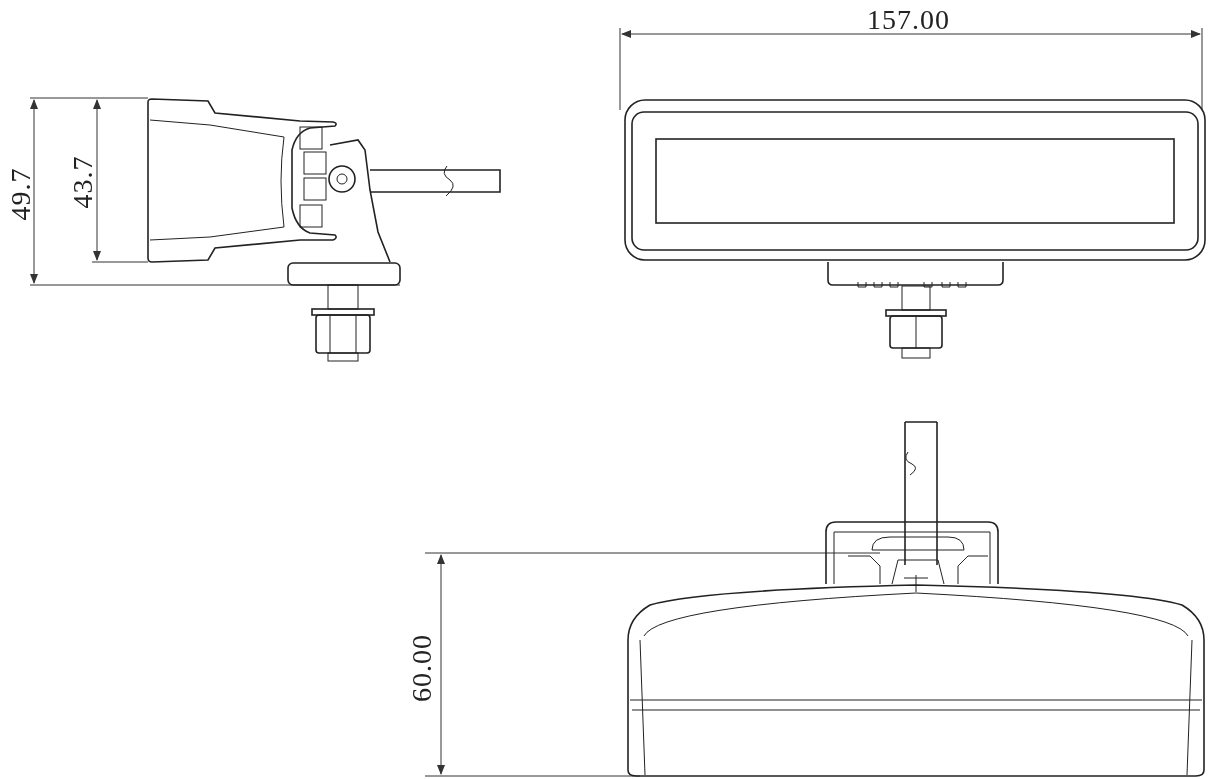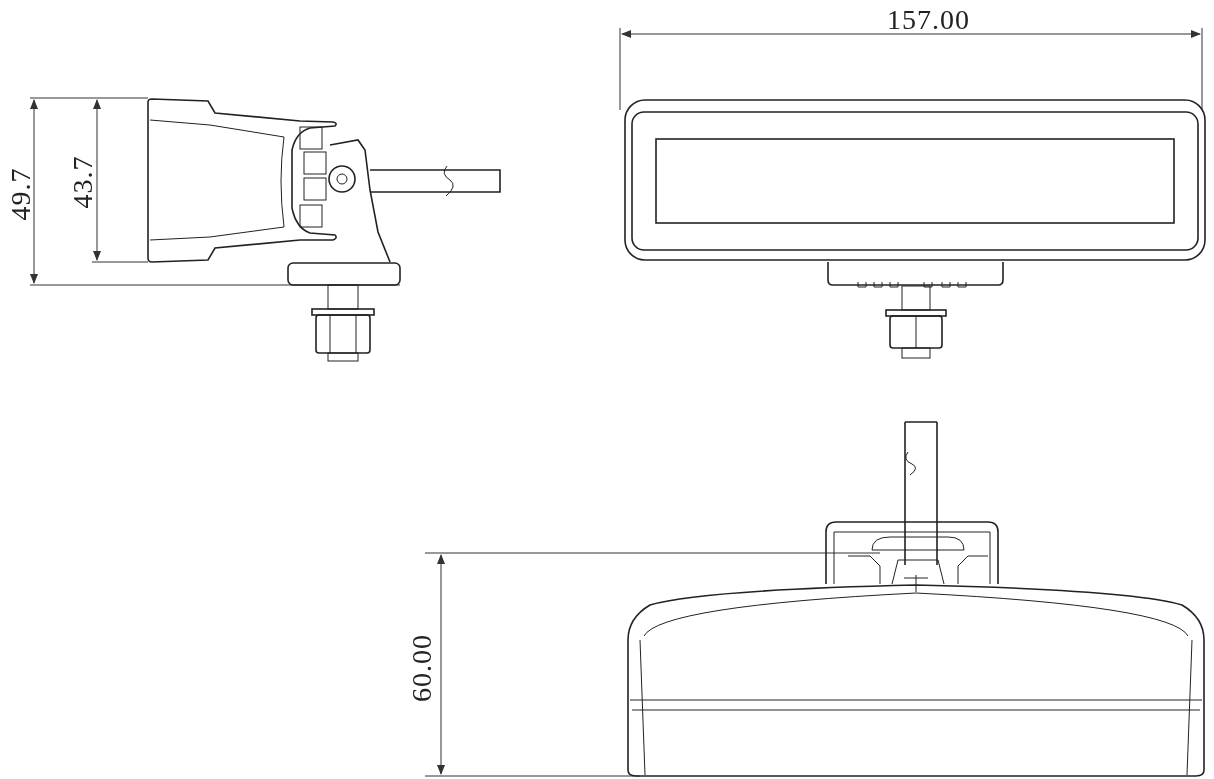--- a/index.html
+++ b/index.html
@@ -97,16 +97,16 @@
 
     <path class="ln" d="M628,770 L628,640 Q628,618 650,605 Q700,590 916,585 Q1132,590 1182,605 Q1204,618 1204,640 L1204,770 Q1204,776 1196,776 L636,776 Q628,776 628,770 Z"></path>
     <path class="thin" d="M644,636 Q660,606 916,593 Q1172,606 1188,636"></path>
     <line class="thin" x1="630" y1="700" x2="1202" y2="700"></line>
     <line class="thin" x1="632" y1="710" x2="1200" y2="710"></line>
     <line class="thin" x1="640" y1="640" x2="645" y2="775"></line>
     <line class="thin" x1="1192" y1="640" x2="1187" y2="775"></line>
   </g>
 </svg>
 
-<div class="dim-label" style="left:867px; top:4px;margin-left:20px;">157.00</div>
+<div class="dim-label" style="left:867px; top:4px;">157.00</div>
 <div class="dim-label" style="left:-6px; top:178px; transform:rotate(-90deg);">49.7</div>
 <div class="dim-label" style="left:56px; top:166px; transform:rotate(-90deg);">43.7</div>
 <div class="dim-label" style="left:388px; top:652px; transform:rotate(-90deg);">60.00</div>
 
 </body></html>

